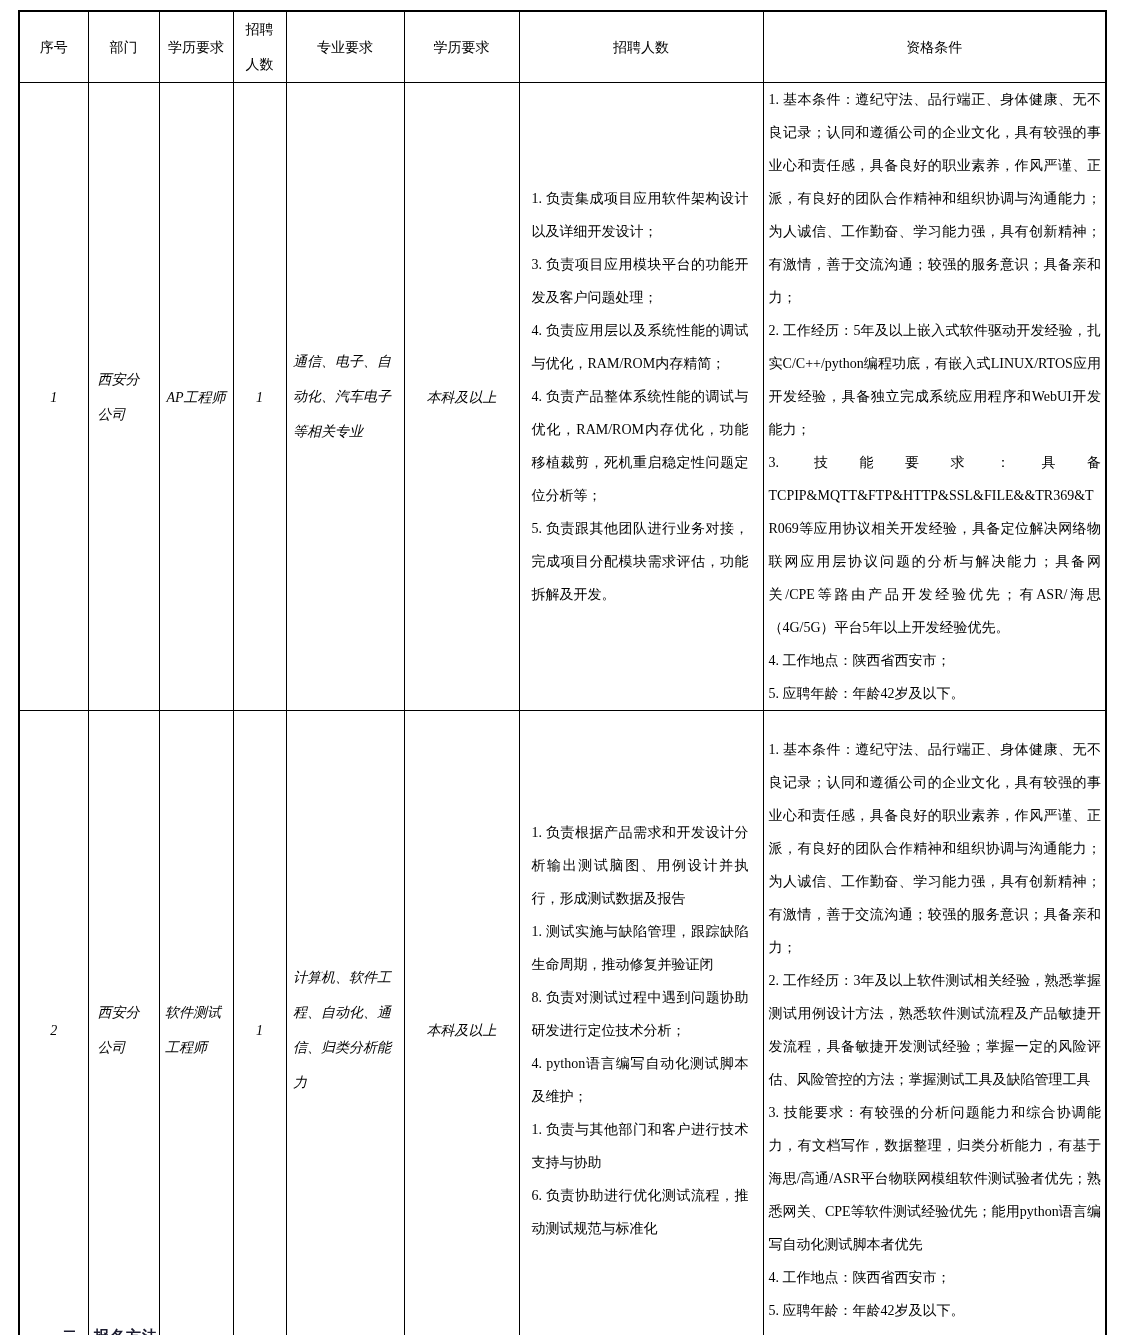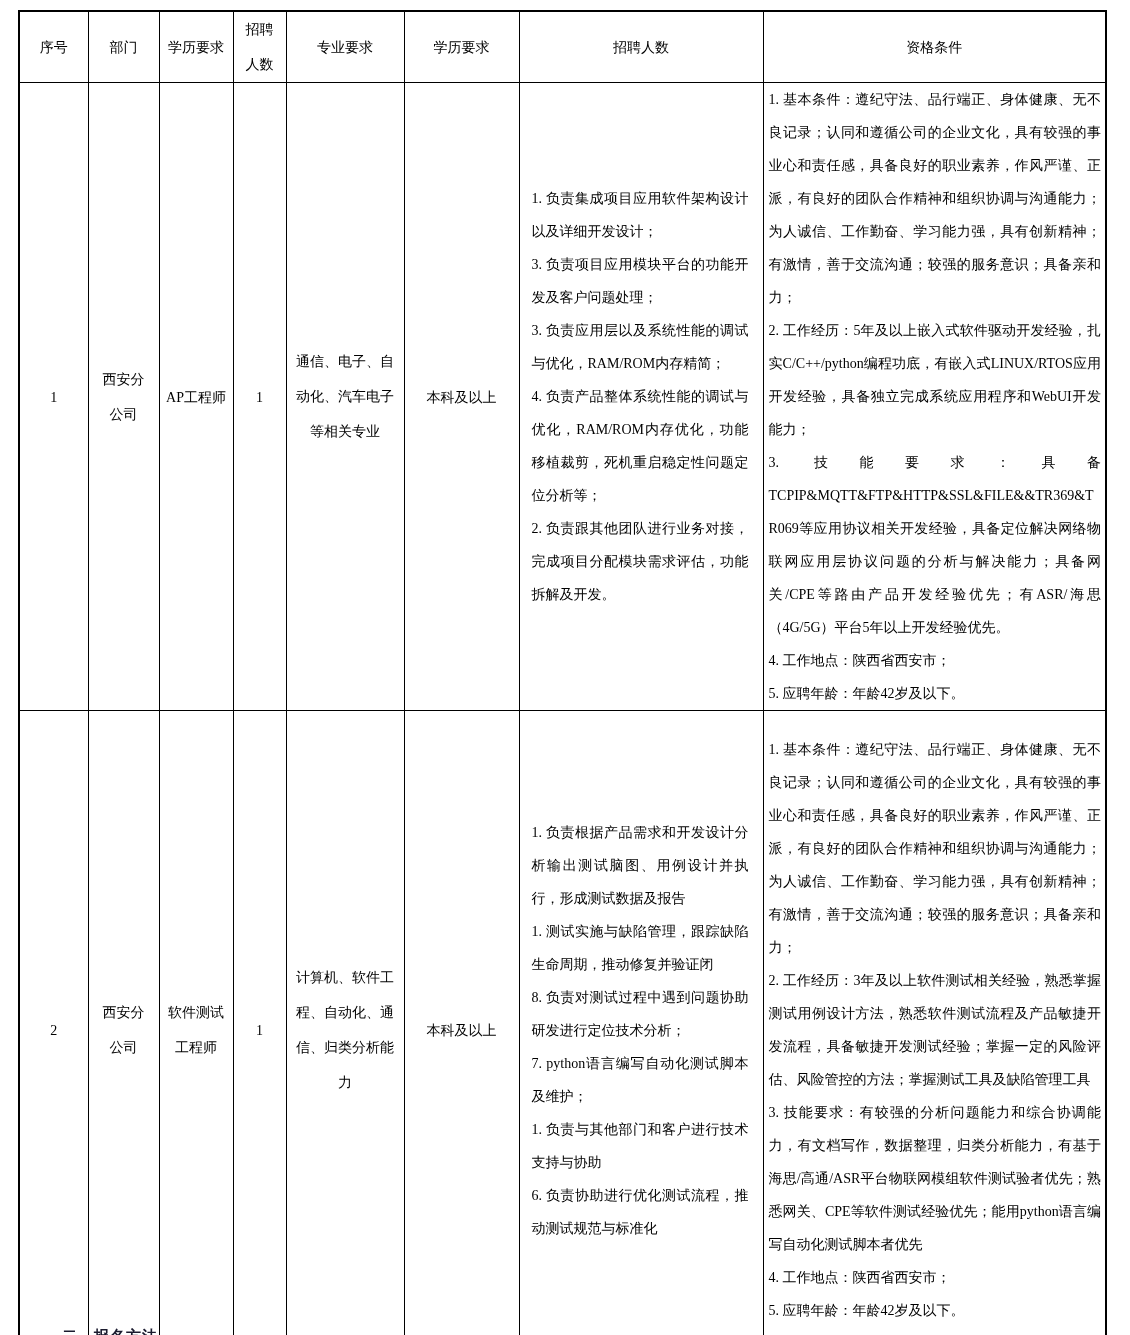--- a/index.html
+++ b/index.html
@@ -44,21 +44,22 @@
   tr.r1  { height: 607px; }
   tr.r2  { height: 640px; }
   .center-cell {
     text-align: center;
     line-height: 35px;
   }
   .center-cell .wrapbox {
     display: inline-block;
     vertical-align: middle;
     line-height: 35px;
-    text-align: center;
+    text-align: left;
+    font-style: italic;
   }
   .w-dept  { max-width: 52px; }
   .w-pos   { max-width: 62px; }
   .w-major { max-width: 104px; }
   .text-cell {
     vertical-align: middle;
   }
   .text-cell .txt {
     padding: 0 14px 0 12px;
   }
@@ -124,23 +125,23 @@
       <td class="center-cell"><span class="wrapbox">1</span></td>
       <td class="center-cell"><span class="wrapbox w-dept">西安分公司</span></td>
       <td class="center-cell"><span class="wrapbox">AP工程师</span></td>
       <td class="center-cell"><span class="wrapbox">1</span></td>
       <td class="center-cell"><span class="wrapbox w-major">通信、电子、自动化、汽车电子等相关专业</span></td>
       <td class="center-cell"><span class="wrapbox">本科及以上</span></td>
       <td class="text-cell">
             <div class="txt">
               <p>1. 负责集成项目应用软件架构设计以及详细开发设计；</p>
               <p>3. 负责项目应用模块平台的功能开发及客户问题处理；</p>
-              <p>3. 负责应用层以及系统性能的调试与优化，RAM/ROM内存精简；</p>
+              <p>4. 负责应用层以及系统性能的调试与优化，RAM/ROM内存精简；</p>
               <p>4. 负责产品整体系统性能的调试与优化，RAM/ROM内存优化，功能移植裁剪，死机重启稳定性问题定位分析等；</p>
-              <p>2. 负责跟其他团队进行业务对接，完成项目分配模块需求评估，功能拆解及开发。</p>
+              <p>5. 负责跟其他团队进行业务对接，完成项目分配模块需求评估，功能拆解及开发。</p>
             </div>
           </td>
       <td class="text-cell qual-cell">
             <div class="txt">
               <p>1. 基本条件：遵纪守法、品行端正、身体健康、无不良记录；认同和遵循公司的企业文化，具有较强的事业心和责任感，具备良好的职业素养，作风严谨、正派，有良好的团队合作精神和组织协调与沟通能力；为人诚信、工作勤奋、学习能力强，具有创新精神；有激情，善于交流沟通；较强的服务意识；具备亲和力；</p>
               <p>2. 工作经历：5年及以上嵌入式软件驱动开发经验，扎实C/C++/python编程功底，有嵌入式LINUX/RTOS应用开发经验，具备独立完成系统应用程序和WebUI开发能力；</p>
               <p>3. 技能要求：具备TCPIP&amp;MQTT&amp;FTP&amp;HTTP&amp;SSL&amp;FILE&amp;&amp;TR369&amp;TR069等应用协议相关开发经验，具备定位解决网络物联网应用层协议问题的分析与解决能力；具备网关/CPE等路由产品开发经验优先；有ASR/海思（4G/5G）平台5年以上开发经验优先。</p>
               <p>4. 工作地点：陕西省西安市；</p>
               <p>5. 应聘年龄：年龄42岁及以下。</p>
             </div>
@@ -152,21 +153,21 @@
       <td class="center-cell"><span class="wrapbox w-dept">西安分公司</span></td>
       <td class="center-cell"><span class="wrapbox w-pos">软件测试工程师</span></td>
       <td class="center-cell"><span class="wrapbox">1</span></td>
       <td class="center-cell"><span class="wrapbox w-major">计算机、软件工程、自动化、通信、归类分析能力</span></td>
       <td class="center-cell"><span class="wrapbox">本科及以上</span></td>
       <td class="text-cell">
             <div class="txt">
               <p>1. 负责根据产品需求和开发设计分析输出测试脑图、用例设计并执行，形成测试数据及报告</p>
               <p>1. 测试实施与缺陷管理，跟踪缺陷生命周期，推动修复并验证闭</p>
               <p>8. 负责对测试过程中遇到问题协助研发进行定位技术分析；</p>
-              <p>7. python语言编写自动化测试脚本及维护；</p>
+              <p>4. python语言编写自动化测试脚本及维护；</p>
               <p>1. 负责与其他部门和客户进行技术支持与协助</p>
               <p>6. 负责协助进行优化测试流程，推动测试规范与标准化</p>
             </div>
           </td>
       <td class="text-cell qual-cell">
             <div class="txt">
               <p>1. 基本条件：遵纪守法、品行端正、身体健康、无不良记录；认同和遵循公司的企业文化，具有较强的事业心和责任感，具备良好的职业素养，作风严谨、正派，有良好的团队合作精神和组织协调与沟通能力；为人诚信、工作勤奋、学习能力强，具有创新精神；有激情，善于交流沟通；较强的服务意识；具备亲和力；</p>
               <p>2. 工作经历：3年及以上软件测试相关经验，熟悉掌握测试用例设计方法，熟悉软件测试流程及产品敏捷开发流程，具备敏捷开发测试经验；掌握一定的风险评估、风险管控的方法；掌握测试工具及缺陷管理工具</p>
               <p>3. 技能要求：有较强的分析问题能力和综合协调能力，有文档写作，数据整理，归类分析能力，有基于海思/高通/ASR平台物联网模组软件测试验者优先；熟悉网关、CPE等软件测试经验优先；能用python语言编写自动化测试脚本者优先</p>
               <p>4. 工作地点：陕西省西安市；</p>

